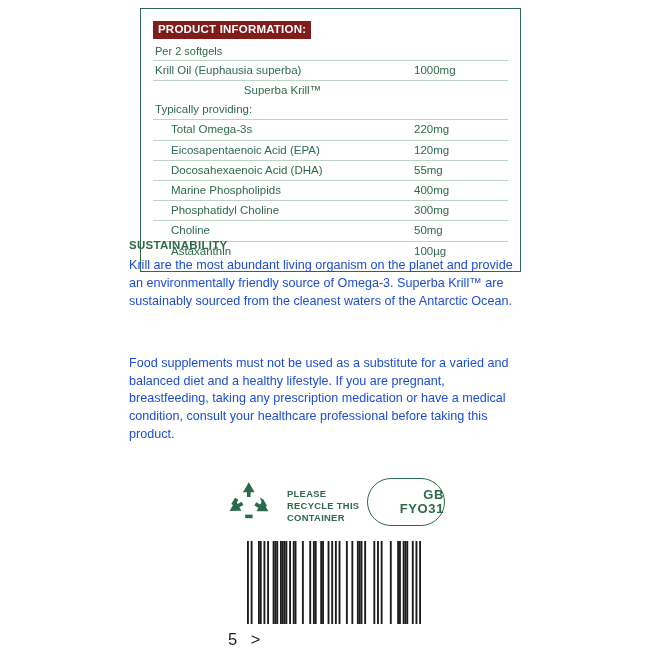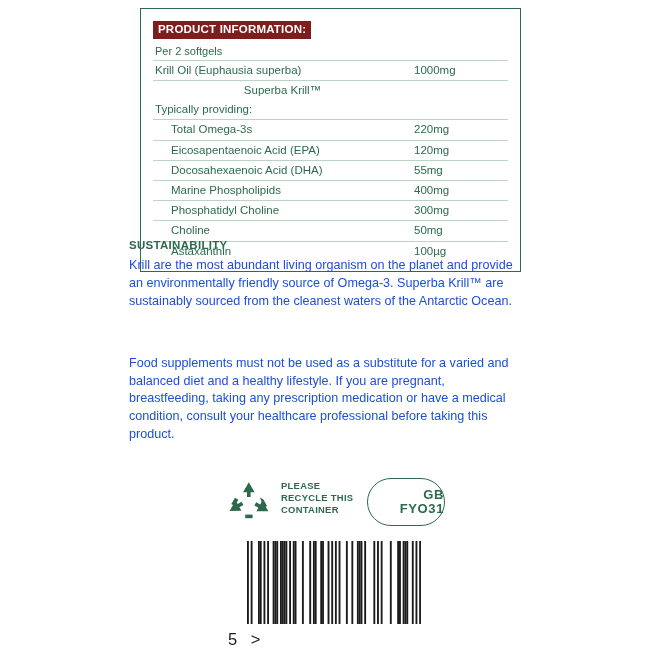--- a/index.html
+++ b/index.html
@@ -87,22 +87,22 @@
     color: #1d4ed8;
   }
   .copy p:last-child { margin-bottom: 0; margin-top: 44px; }
 
   
   .recycle-block {
     position: absolute;
     left: 227px;
     top: 480px;
     display: flex;
-    align-items: flex-start;
-    gap: 10px;
+    align-items: flex-end;
+    gap: 16px;
   }
   .recycle-text {
     font-size: 9.4px;
     font-weight: bold;
     line-height: 1.28;
     letter-spacing: 0.3px;
     color: #2d6a4d;
     text-transform: uppercase;
   }
   .fsc-badge {

